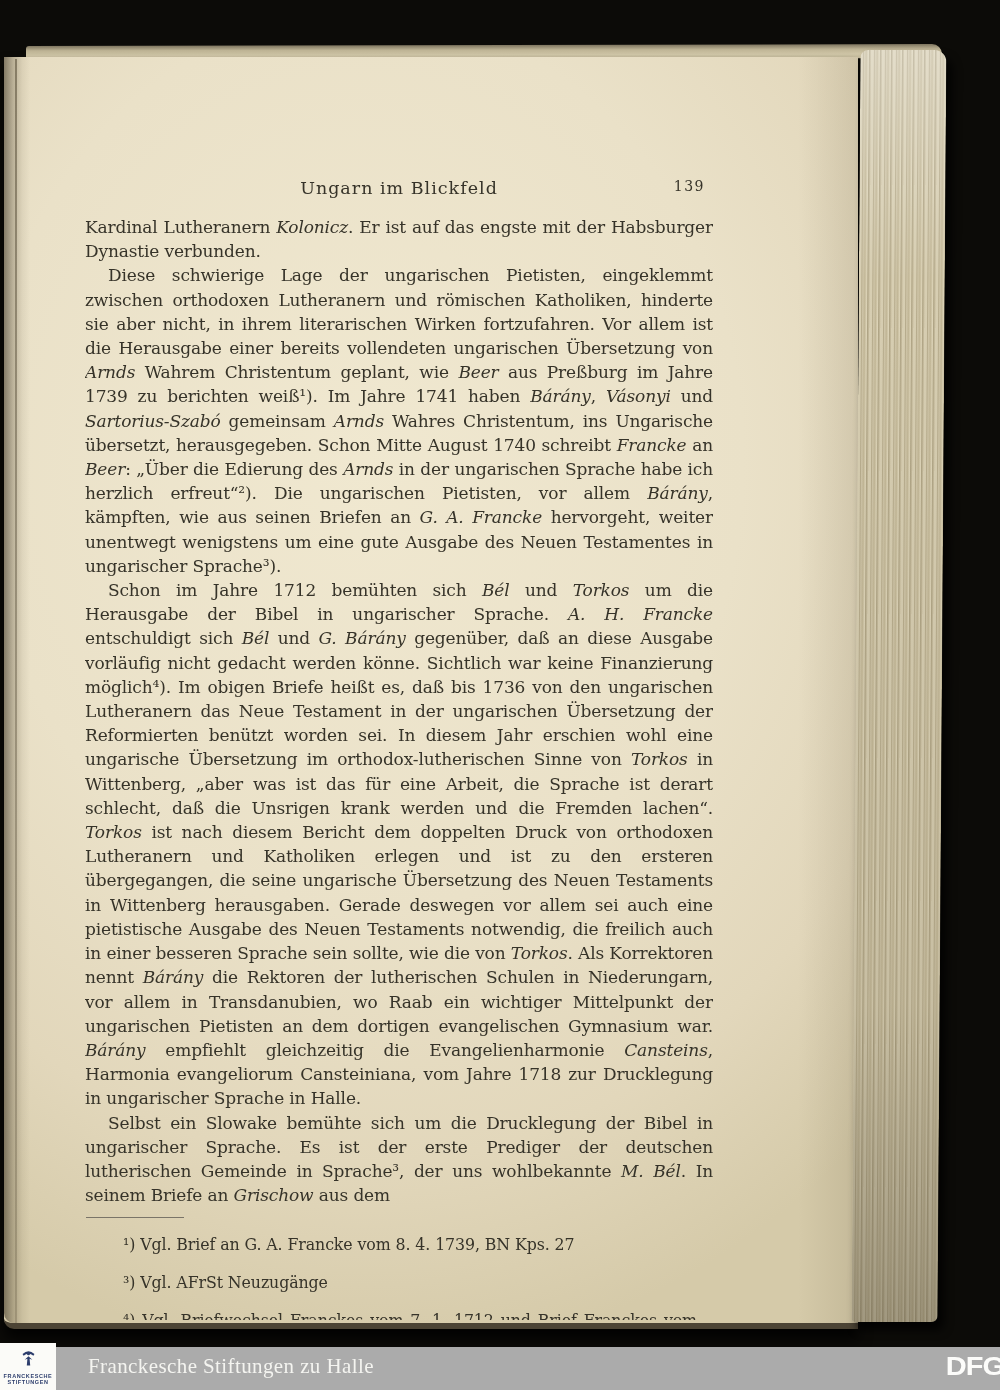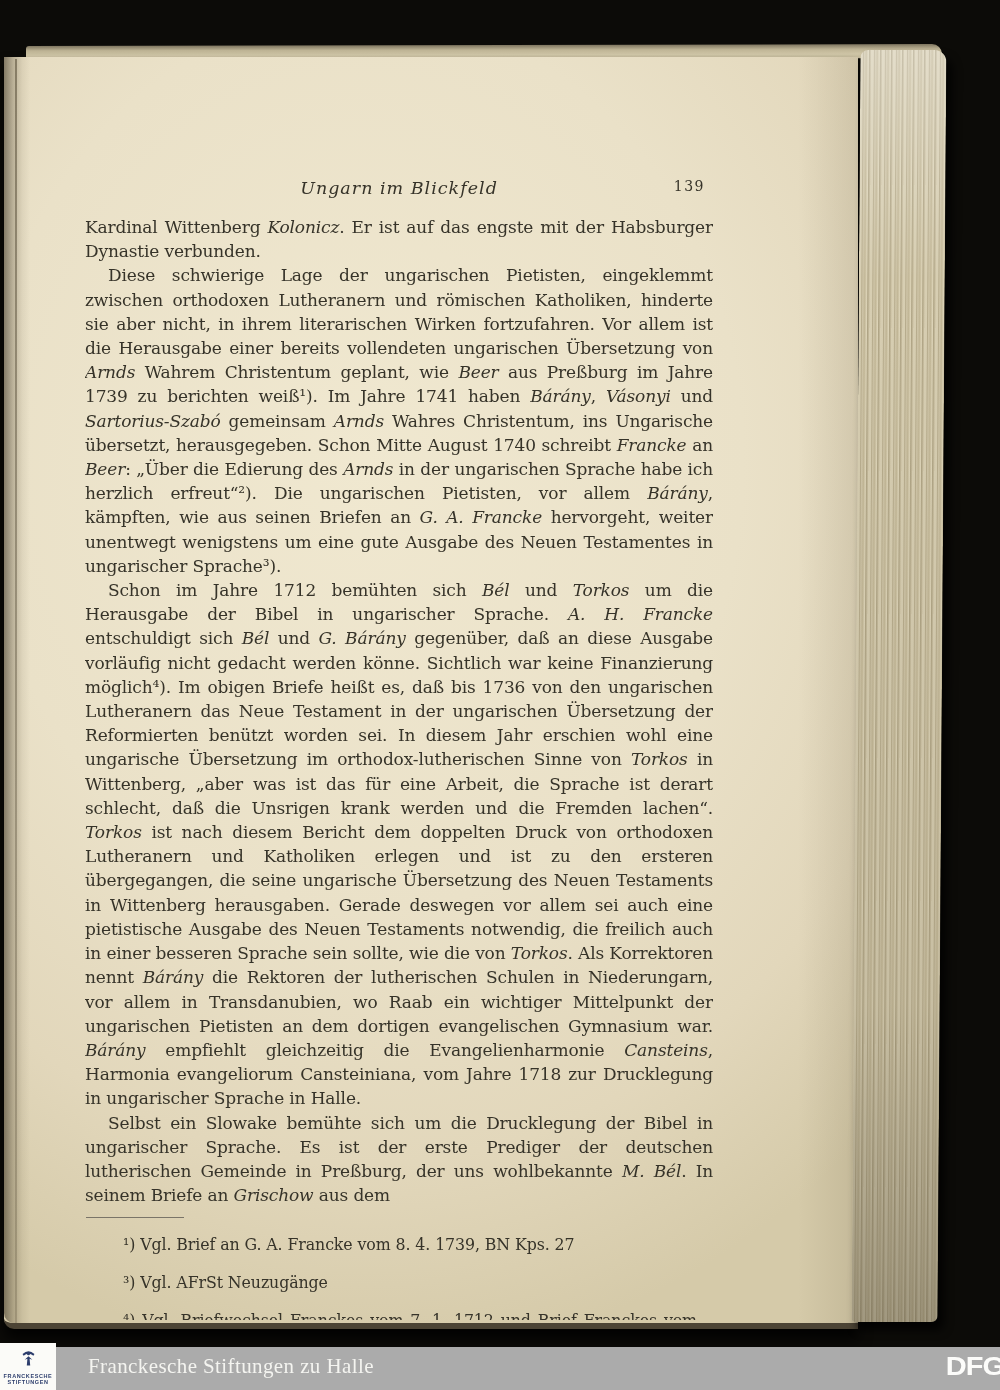--- a/index.html
+++ b/index.html
@@ -51,21 +51,21 @@
     transform:skewX(-0.4deg);
     box-shadow:6px 8px 10px rgba(0,0,0,0.8);
   }
   
   .text-col{
     position:absolute;left:85px;top:178px;width:628px;height:1142px;
     overflow:hidden;color:var(--ink);
   }
   .header-row{position:relative;height:27px;margin-bottom:10px;}
   .running-title{
-    text-align:center;font-style:italic;font-size:17.5px;letter-spacing:1px;
+    text-align:center;font-size:17.5px;letter-spacing:1px;
   }
   .page-num{position:absolute;right:8px;top:0;font-size:14px;letter-spacing:1.5px;}
   .body-text p{
     margin:0;text-align:justify;
     font-size:17px;line-height:24.2px;letter-spacing:-0.15px;
   }
   .body-text p.indent{text-indent:23px;}
   .body-text i{}
   .footnote-rule{
     width:98px;height:0;border-top:1.5px solid #7a7468;
@@ -112,24 +112,24 @@
   <div class="page-shade-right"></div>
 </div>
 <div class="page-fan"></div>
 
 <div class="text-col">
   <div class="header-row">
     <div class="running-title">Ungarn im Blickfeld</div>
     <div class="page-num">139</div>
   </div>
   <div class="body-text">
-      <p><span>Kardinal Wittenberg </span><i>Kolonicz</i><span>. Er ist auf das engste mit der Habsburger Dynastie verbunden.</span></p>
+      <p><span>Kardinal Lutheranern </span><i>Kolonicz</i><span>. Er ist auf das engste mit der Habsburger Dynastie verbunden.</span></p>
       <p class="indent"><span>Diese schwierige Lage der ungarischen Pietisten, eingeklemmt zwischen orthodoxen Lutheranern und römischen Katholiken, hinderte sie aber nicht, in ihrem literarischen Wirken fortzufahren. Vor allem ist die Herausgabe einer bereits vollendeten ungarischen Übersetzung von </span><i>Arnds</i><span> Wahrem Christentum geplant, wie </span><i>Beer</i><span> aus Preßburg im Jahre 1739 zu berichten weiß¹). Im Jahre 1741 haben </span><i>Bárány</i><span>, </span><i>Vásonyi</i><span> und </span><i>Sartorius-Szabó</i><span> gemeinsam </span><i>Arnds</i><span> Wahres Christentum, ins Ungarische übersetzt, herausgegeben. Schon Mitte August 1740 schreibt </span><i>Francke</i><span> an </span><i>Beer</i><span>: „Über die Edierung des </span><i>Arnds</i><span> in der ungarischen Sprache habe ich herzlich erfreut“²). Die ungarischen Pietisten, vor allem </span><i>Bárány</i><span>, kämpften, wie aus seinen Briefen an </span><i>G. A. Francke</i><span> hervorgeht, weiter unentwegt wenigstens um eine gute Ausgabe des Neuen Testamentes in ungarischer Sprache³).</span></p>
       <p class="indent"><span>Schon im Jahre 1712 bemühten sich </span><i>Bél</i><span> und </span><i>Torkos</i><span> um die Herausgabe der Bibel in ungarischer Sprache. </span><i>A. H. Francke</i><span> entschuldigt sich </span><i>Bél</i><span> und </span><i>G. Bárány</i><span> gegenüber, daß an diese Ausgabe vorläufig nicht gedacht werden könne. Sichtlich war keine Finanzierung möglich⁴). Im obigen Briefe heißt es, daß bis 1736 von den ungarischen Lutheranern das Neue Testament in der ungarischen Übersetzung der Reformierten benützt worden sei. In diesem Jahr erschien wohl eine ungarische Übersetzung im orthodox-lutherischen Sinne von </span><i>Torkos</i><span> in Wittenberg, „aber was ist das für eine Arbeit, die Sprache ist derart schlecht, daß die Unsrigen krank werden und die Fremden lachen“. </span><i>Torkos</i><span> ist nach diesem Bericht dem doppelten Druck von orthodoxen Lutheranern und Katholiken erlegen und ist zu den ersteren übergegangen, die seine ungarische Übersetzung des Neuen Testaments in Wittenberg herausgaben. Gerade deswegen vor allem sei auch eine pietistische Ausgabe des Neuen Testaments notwendig, die freilich auch in einer besseren Sprache sein sollte, wie die von </span><i>Torkos</i><span>. Als Korrektoren nennt </span><i>Bárány</i><span> die Rektoren der lutherischen Schulen in Niederungarn, vor allem in Transdanubien, wo Raab ein wichtiger Mittelpunkt der ungarischen Pietisten an dem dortigen evangelischen Gymnasium war. </span><i>Bárány</i><span> empfiehlt gleichzeitig die Evangelienharmonie </span><i>Cansteins</i><span>, Harmonia evangeliorum Cansteiniana, vom Jahre 1718 zur Drucklegung in ungarischer Sprache in Halle.</span></p>
-      <p class="indent"><span>Selbst ein Slowake bemühte sich um die Drucklegung der Bibel in ungarischer Sprache. Es ist der erste Prediger der deutschen lutherischen Gemeinde in Preßburg, der uns wohlbekannte </span><i>M. Bél</i><span>. In seinem Briefe an </span><i>Grischow</i><span> aus dem</span></p>
+      <p class="indent"><span>Selbst ein Slowake bemühte sich um die Drucklegung der Bibel in ungarischer Sprache. Es ist der erste Prediger der deutschen lutherischen Gemeinde in Sprache³, der uns wohlbekannte </span><i>M. Bél</i><span>. In seinem Briefe an </span><i>Grischow</i><span> aus dem</span></p>
     </div>
   <div class="footnote-rule"></div>
   <div class="footnotes">
       <p>¹) Vgl. Brief an G. A. Francke vom 8. 4. 1739, BN Kps. 27</p>
       <p>³) Vgl. AFrSt Neuzugänge</p>
       <p>⁴) Vgl. Briefwechsel Franckes vom 7. 1. 1712 und Brief Franckes vom 11. 1. 1712 an G. Bárány, AFrSt Neuzugänge</p>
     </div>
 </div>
 
 <div class="footer-bar">

